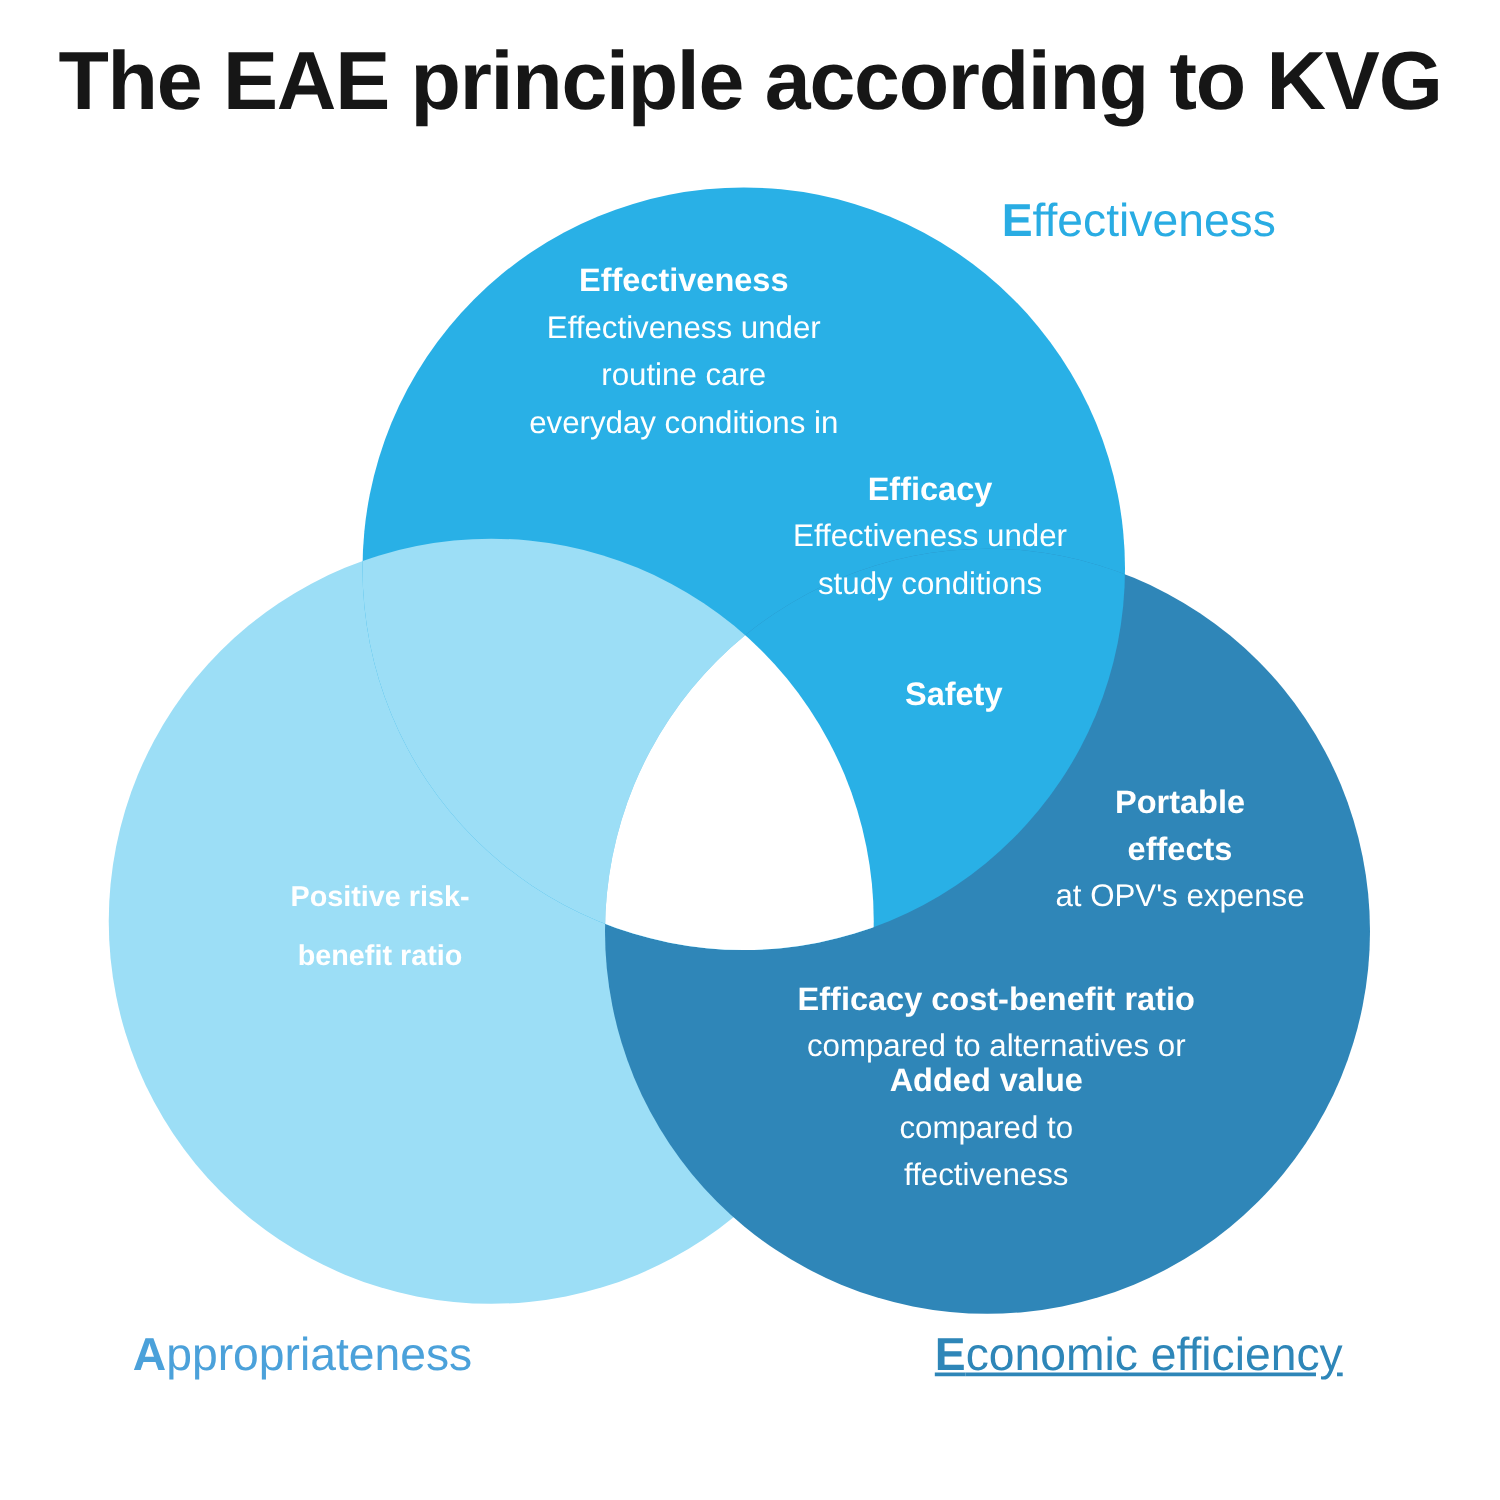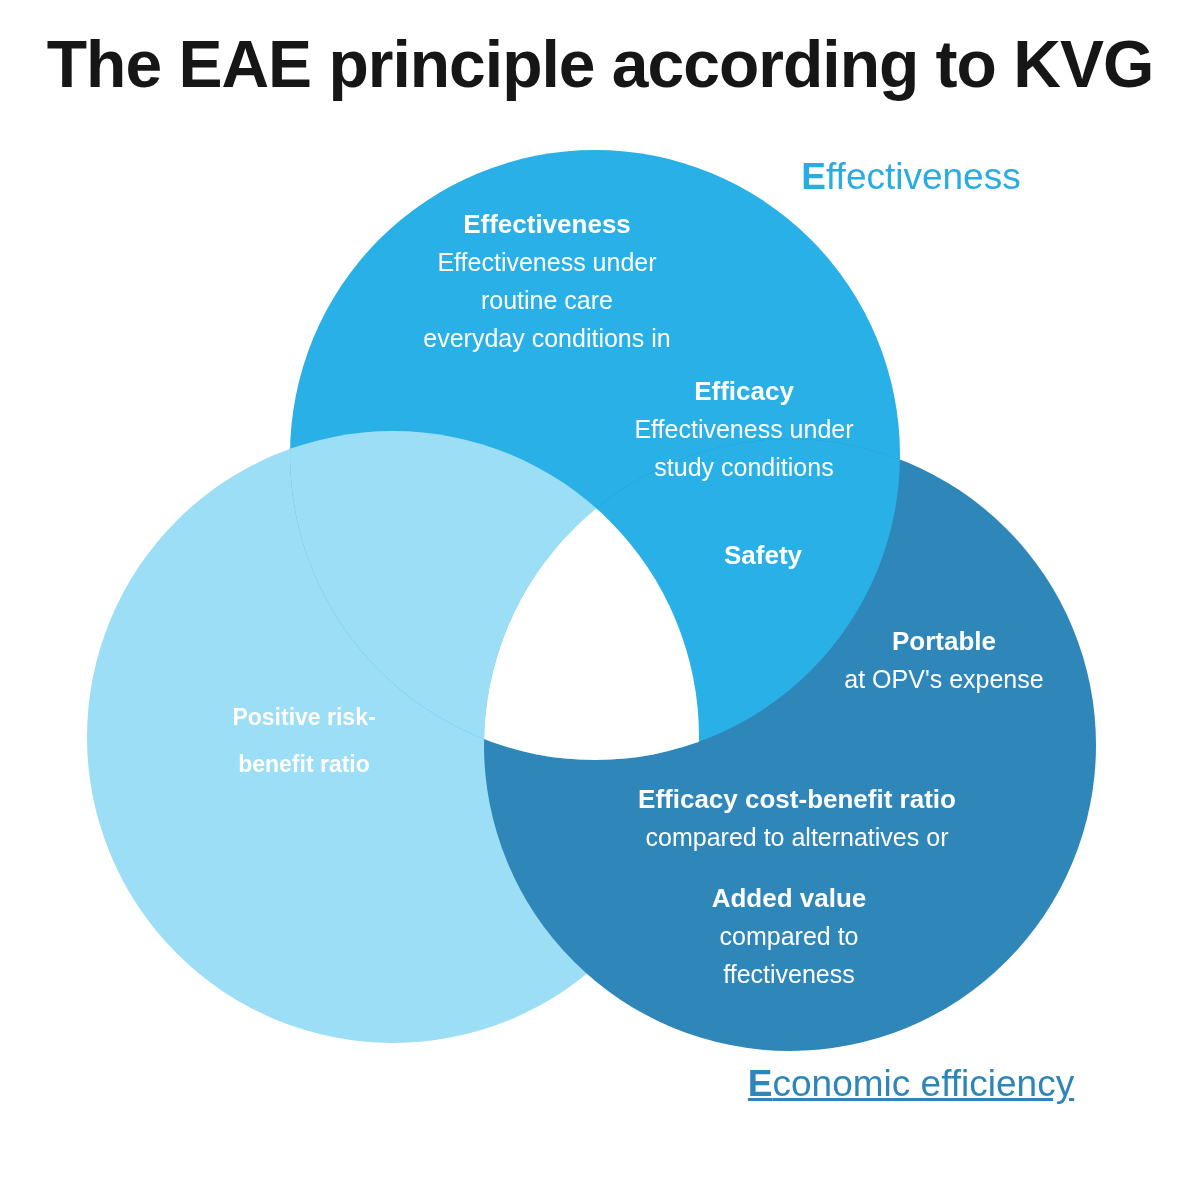--- a/index.html
+++ b/index.html
@@ -79,20 +79,23 @@
       <g clip-path="url(#clipL)">
         <circle cx="790" cy="745" r="306" fill="var(--center-overlap,#FFFFFF)"></circle>
       </g>
     </g>
   </svg>
 
   <div class="outer-label label-effectiveness" style="left:911px;top:155px;">
     <b>E</b><span style="display:inline">ffectiveness</span>
   </div>
 
+  <div class="outer-label label-appropriateness" style="left:242px;top:1062px;">
+    <b>A</b><span style="display:inline">ppropriateness</span>
+  </div>
 
   <div class="outer-label label-economic" style="left:911px;top:1062px;">
     <b>E</b><span style="display:inline">conomic efficiency</span>
   </div>
 
   <div class="block" style="left:547px;top:205px;">
     <span class="hd">Effectiveness</span>
     <span>Effectiveness under</span>
     <span>routine care</span>
     <span>everyday conditions in</span>
@@ -108,27 +111,28 @@
     <span class="hd">Safety</span>
   </div>
 
   <div class="block block-risk" style="left:304px;top:694px;">
     <span>Positive risk-</span>
     <span>benefit ratio</span>
   </div>
 
   <div class="block" style="left:944px;top:622px;">
     <span class="hd">Portable</span>
+    <span class="hd">effects</span>
     <span>at OPV's expense</span>
   </div>
 
   <div class="block" style="left:797px;top:780px;">
     <span class="hd">Efficacy cost-benefit ratio</span>
     <span>compared to alternatives or</span>
   </div>
 
-  <div class="block" style="left:789px;top:879px;">
+  <div class="block" style="left:789px;top:845px;">
     <span class="hd">Added value</span>
     <span>compared to</span>
     <span>ffectiveness</span>
   </div>
 
 </div>
 
 </body></html>

